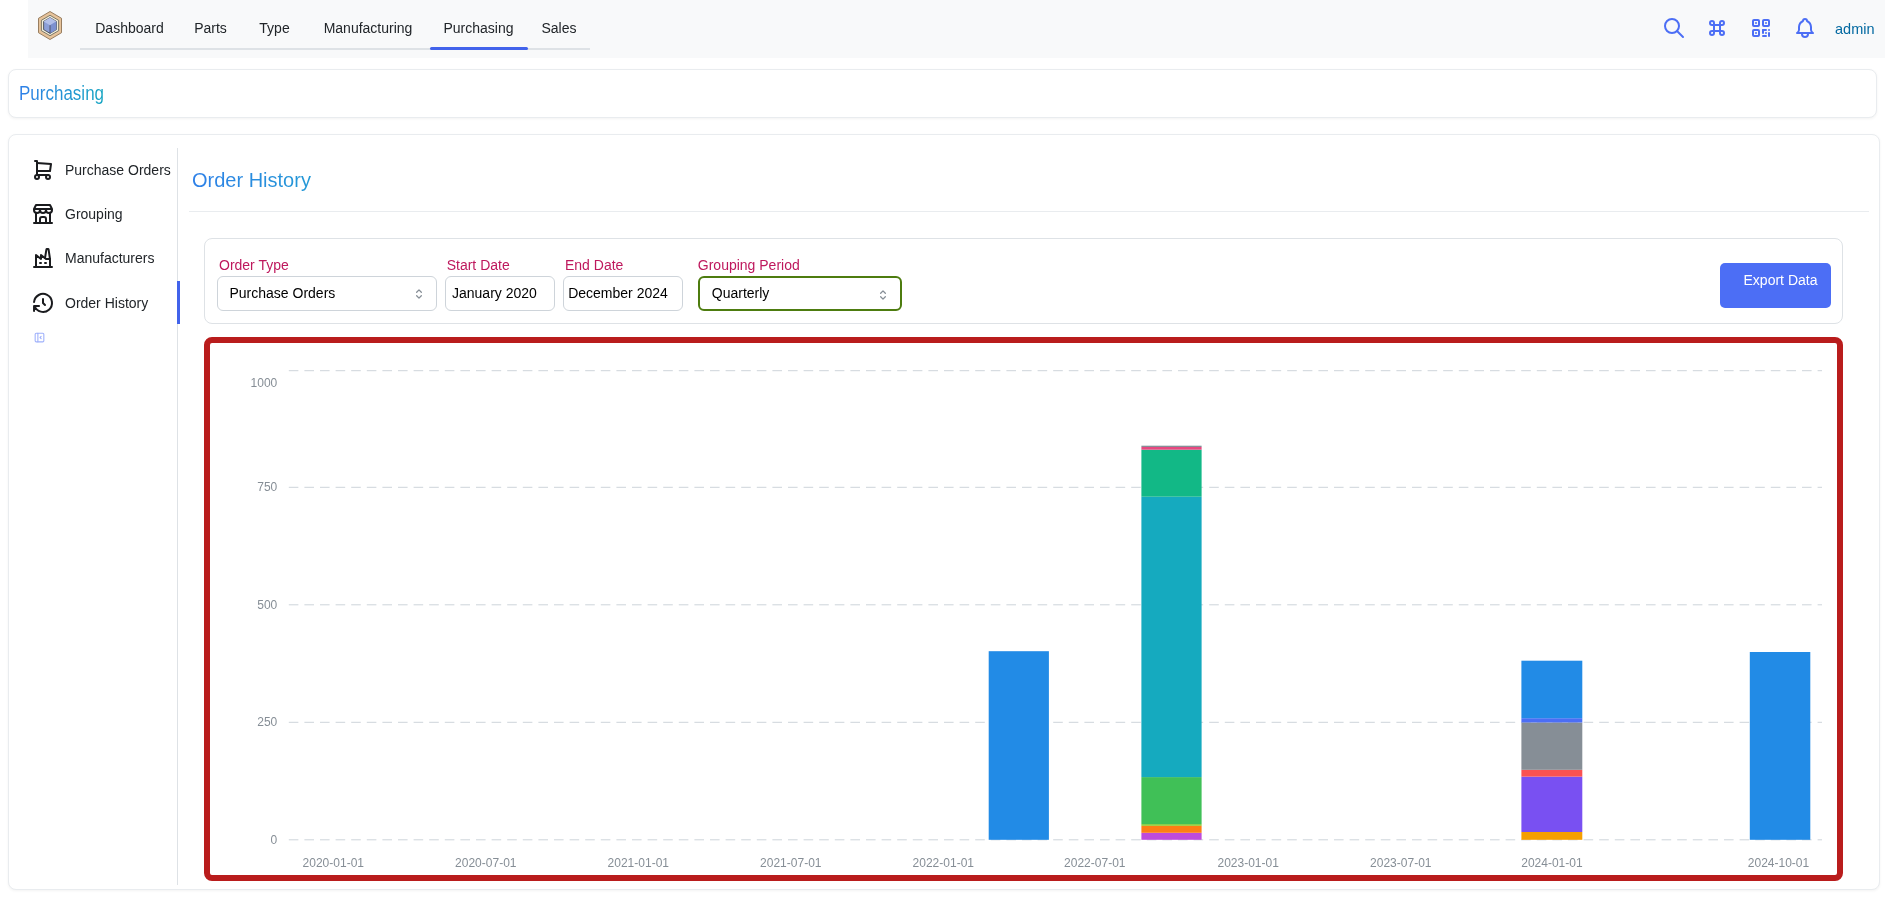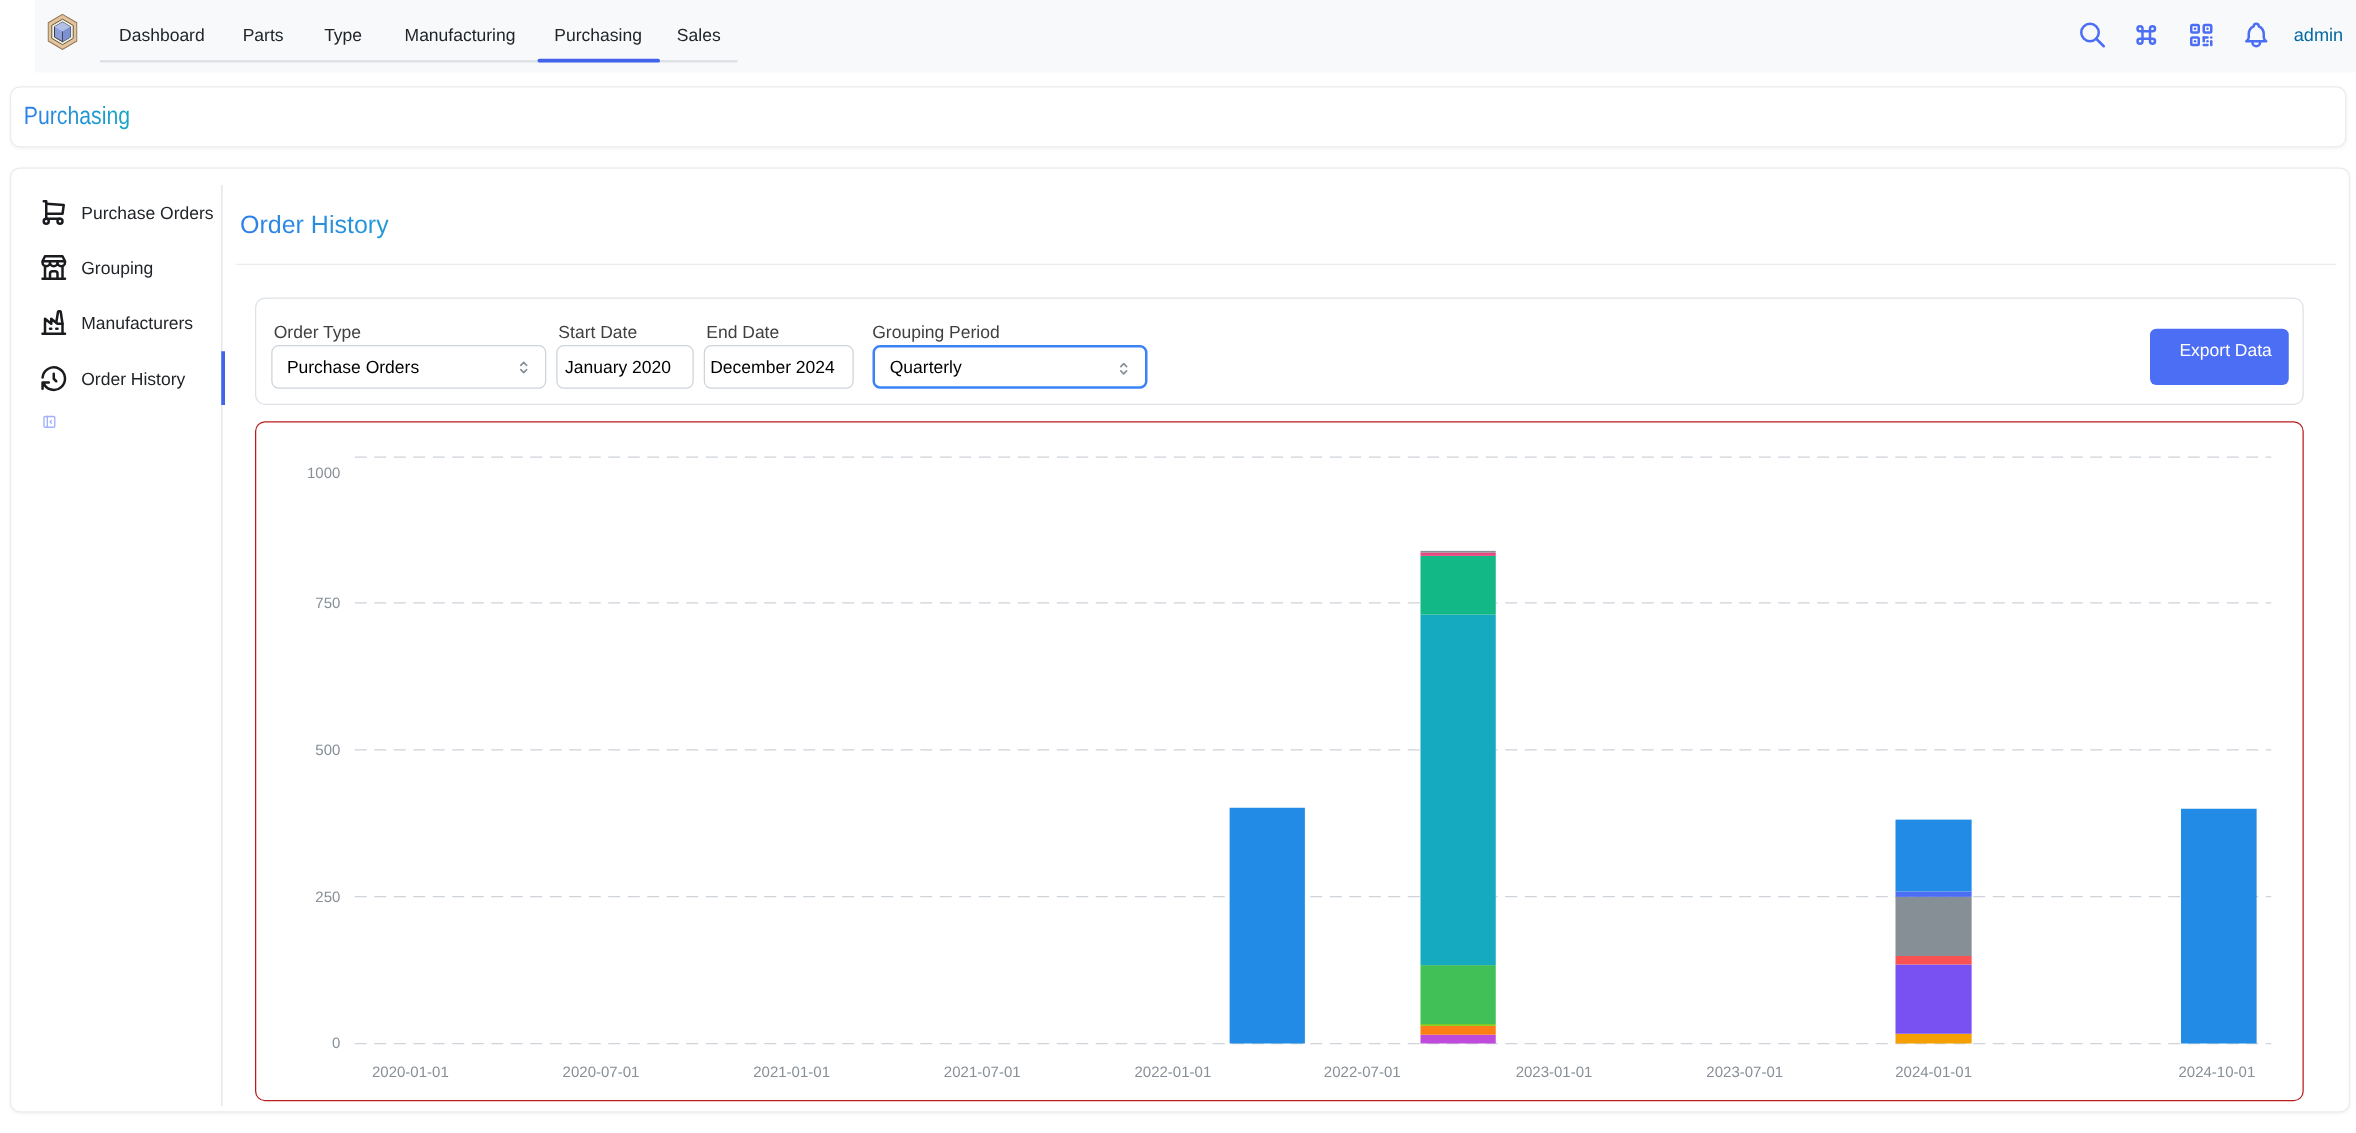--- a/index.html
+++ b/index.html
@@ -18,25 +18,25 @@
   #mcard { position:absolute; left:8px; top:134px; width:1872px; height:756px; background:#fff; border:1px solid #e9ecef; border-radius:8px; box-shadow:0 1px 3px rgba(0,0,0,.05); }
   #vdivider { position:absolute; left:167.5px; top:13px; width:1.5px; height:737px; background:#dee2e6; }
   #vactive { position:absolute; left:167.5px; top:146px; width:3px; height:42.5px; background:#4263eb; }
   .menurow { position:absolute; left:22px; height:24px; }
   .menurow svg { position:absolute; left:0; top:0; width:24px; height:24px; color:#1a1b1e; }
   .menurow span { position:absolute; left:34px; top:4px; font-size:14px; color:#212529; white-space:nowrap; }
   
   #oh-title { position:absolute; left:183px; top:34px; font-size:20px; background:linear-gradient(90deg,#2e80e8,#2499d6); -webkit-background-clip:text; background-clip:text; color:transparent; }
   #hr1 { position:absolute; left:180px; top:75.5px; width:1680px; height:1px; background:#e9ecef; }
   #fcard { position:absolute; left:195px; top:103.3px; width:1639px; height:85.4px; background:#fff; border:1px solid #dee2e6; border-radius:8px; }
-  .flabel { position:absolute; top:18px; font-size:14px; font-weight:500; color:#404040; white-space:nowrap; }
+  .flabel { position:absolute; top:18px; font-size:14px; font-weight:500; color:#be185d; white-space:nowrap; }
   .finput { position:absolute; top:36.8px; height:35px; border:1px solid #ced4da; border-radius:6px; background:#fff; font-size:14px; color:#000; line-height:33px; padding-left:12px; }
   .updown { position:absolute; top:10px; width:14px; height:14px; color:#868e96; }
   #exportbtn { position:absolute; left:1515px; top:23.5px; width:111px; height:45px; background:#4c6ef5; border-radius:5px; color:#fff; font-size:14px; font-weight:500; text-align:center; line-height:35px;padding-left:10px; }
-  #ccard { position:absolute; left:195px; top:202.3px; width:1639px; height:544px; background:#fff; border:1px solid #b91c1c; border-radius:8px; }
+  #ccard { position:absolute; left:195px; top:202.3px; width:1639px; height:544px; background:#fff; border:6px solid #b91c1c; border-radius:8px; }
 </style>
 </head>
 <body>
 
 <div id="navbar">
   <svg class="abs" style="left:10px;top:11px" width="24" height="29" viewBox="0 0 24 29">
     <polygon points="12,0.5 23.5,7.3 23.5,21.7 12,28.5 0.5,21.7 0.5,7.3" fill="#e6c39b" stroke="#8d7354" stroke-width="0.9"></polygon>
     <polygon points="12,4.3 20.6,9.3 20.6,19.7 12,24.7 3.4,19.7 3.4,9.3" fill="#f2efdb" stroke="#5d5d50" stroke-width="0.8"></polygon>
     <polygon points="12,6.6 18.4,10.4 18.4,18.6 12,22.4 5.6,18.6 5.6,10.4" fill="#8c9fd8" stroke="#3c3c44" stroke-width="0.8"></polygon>
     <polygon points="12,6.6 18.4,10.4 12,14.2 5.6,10.4" fill="#b2bfe9"></polygon>
@@ -144,21 +144,21 @@
     <div class="flabel" style="left:360px">End Date</div>
     <div class="flabel" style="left:492.8px">Grouping Period</div>
     <div class="finput" style="left:11.5px;width:220px">Purchase Orders
       <svg class="updown" style="right:10px" viewBox="0 0 24 24" fill="none" stroke="currentColor" stroke-width="2.2" stroke-linecap="round" stroke-linejoin="round">
           <path d="M8 9l4 -4l4 4"></path>
           <path d="M16 15l-4 4l-4 -4"></path>
         </svg>
     </div>
     <div class="finput" style="left:240px;width:110px;padding-left:6px">January 2020</div>
     <div class="finput" style="left:358.2px;width:120px;padding-left:4px">December 2024</div>
-    <div class="finput" style="left:492.8px;width:220px;border:2px solid #3b82f6;top:36.8px;height:35px;line-height:31px">Quarterly
+    <div class="finput" style="left:492.8px;width:204px;border:2px solid #4d7c0f;top:36.8px;height:35px;line-height:31px">Quarterly
       <svg class="updown" style="right:10px;color:#868e96" viewBox="0 0 24 24" fill="none" stroke="currentColor" stroke-width="2.2" stroke-linecap="round" stroke-linejoin="round">
           <path d="M8 9l4 -4l4 4"></path>
           <path d="M16 15l-4 4l-4 -4"></path>
         </svg>
     </div>
     <div id="exportbtn">Export Data</div>
   </div>
 
   <div id="ccard">
     <svg width="1637" height="542" viewBox="0 0 1637 542">

